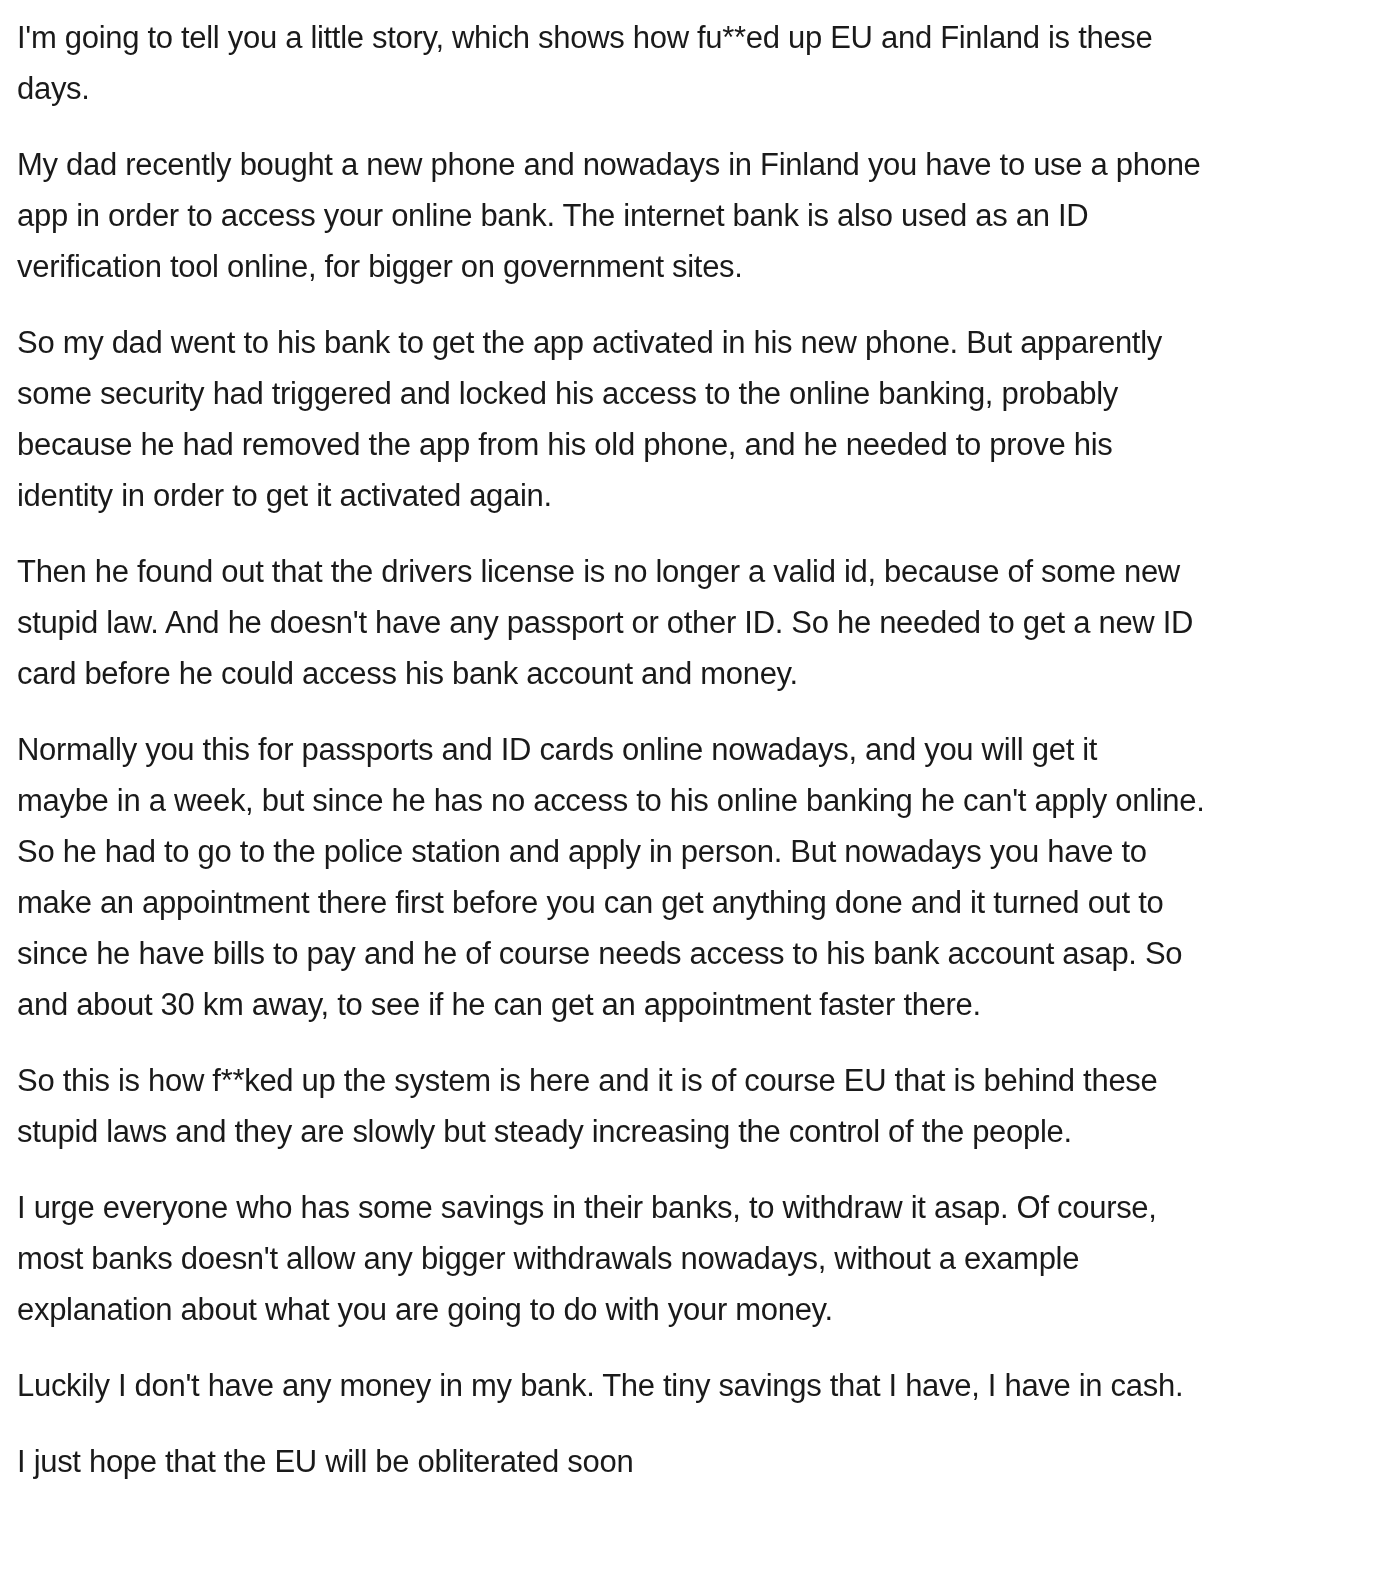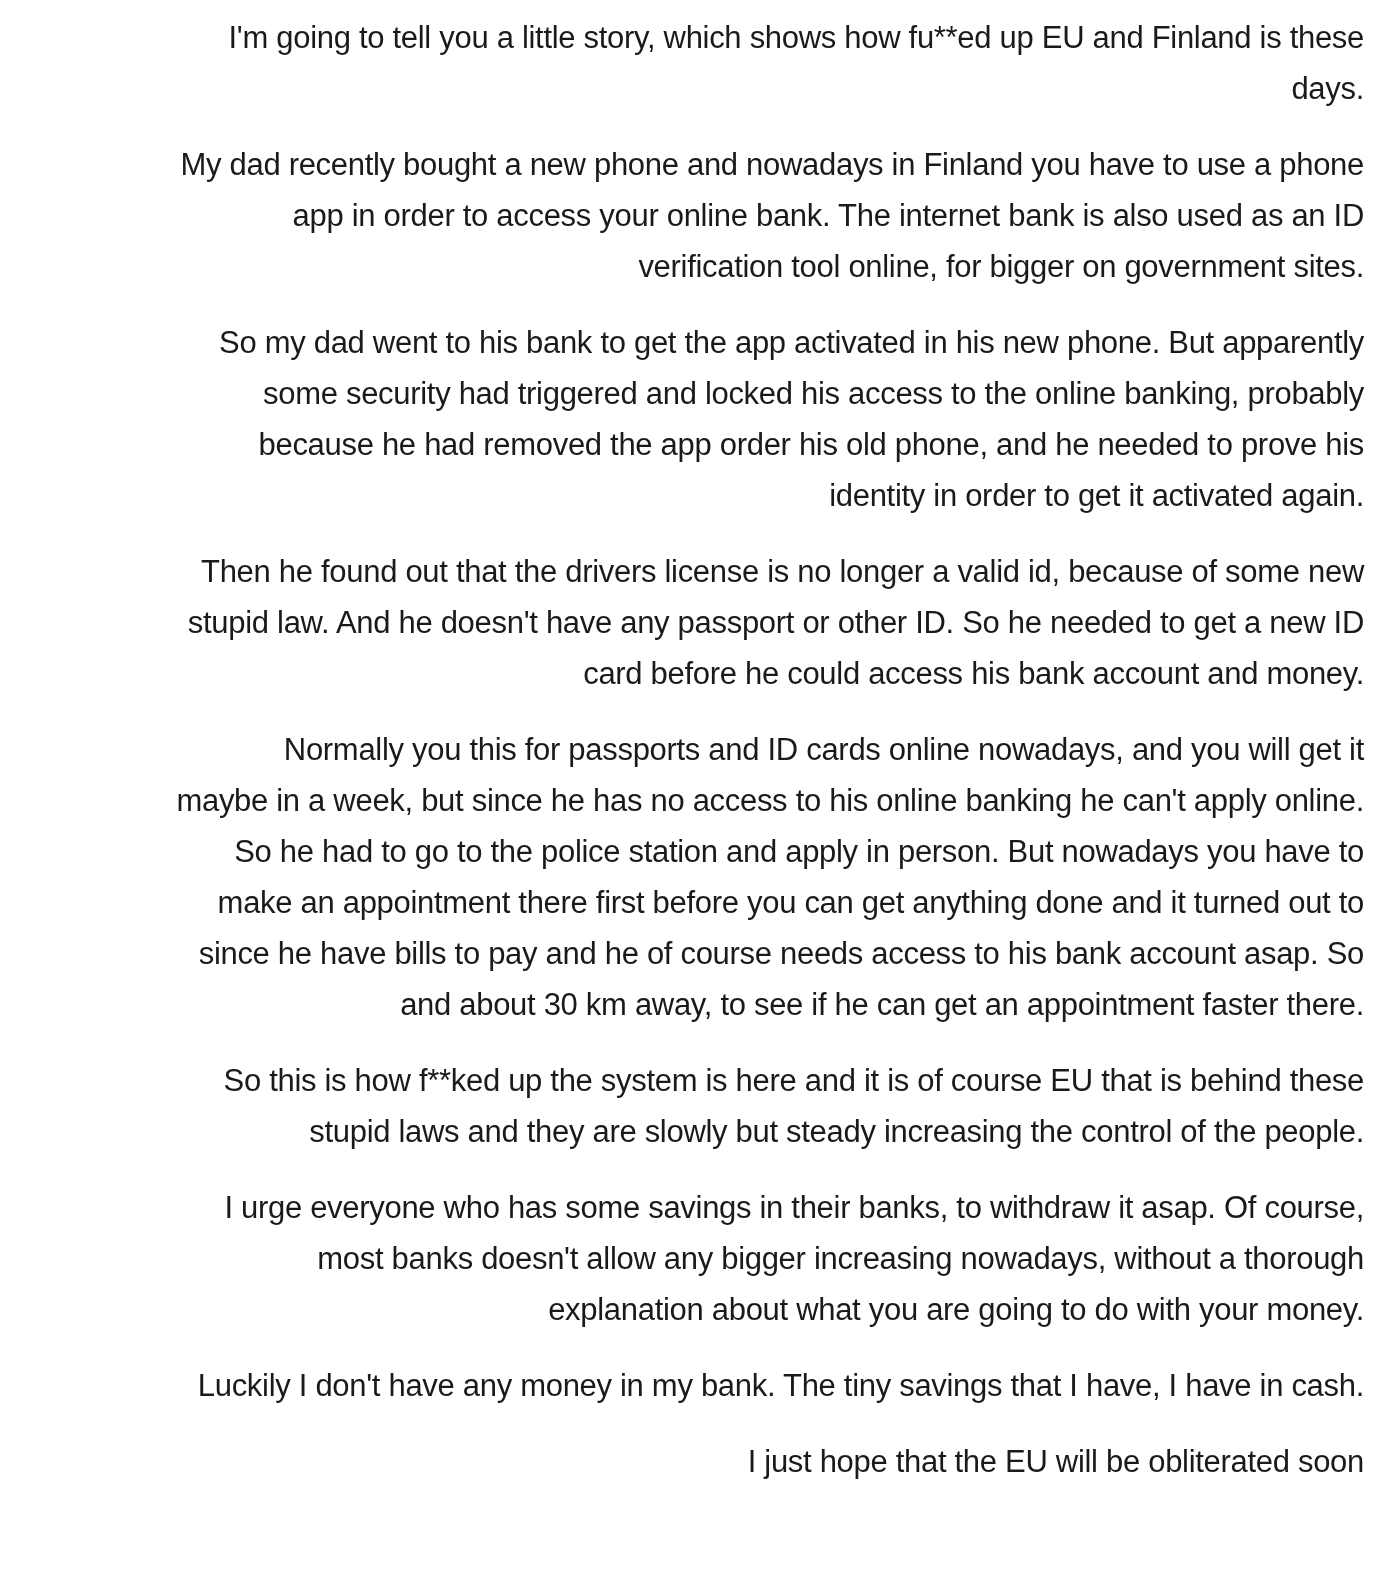--- a/index.html
+++ b/index.html
@@ -17,21 +17,20 @@
     box-sizing: border-box;
     width: 1380px;
     padding: 12px 16px 0 17px;
     font-size: 31px;
     line-height: 51px;
     letter-spacing: -0.3px;
     color: #1a1a1a;
   }
   .doc p {
     margin: 0 0 25px 0;
-    text-align: right;
   }
   .doc p:last-child {
     margin-bottom: 0;
   }
   .doc .line {
     display: block;
     white-space: nowrap;
   }
 </style>
 </head>
@@ -44,21 +43,21 @@
         <span class="line">days.</span>
       </p>
       <p>
         <span class="line">My dad recently bought a new phone and nowadays in Finland you have to use a phone</span>
         <span class="line">app in order to access your online bank. The internet bank is also used as an ID</span>
         <span class="line">verification tool online, for bigger on government sites.</span>
       </p>
       <p>
         <span class="line">So my dad went to his bank to get the app activated in his new phone. But apparently</span>
         <span class="line">some security had triggered and locked his access to the online banking, probably</span>
-        <span class="line">because he had removed the app order his old phone, and he needed to prove his</span>
+        <span class="line">because he had removed the app from his old phone, and he needed to prove his</span>
         <span class="line">identity in order to get it activated again.</span>
       </p>
       <p>
         <span class="line">Then he found out that the drivers license is no longer a valid id, because of some new</span>
         <span class="line">stupid law. And he doesn't have any passport or other ID. So he needed to get a new ID</span>
         <span class="line">card before he could access his bank account and money.</span>
       </p>
       <p>
         <span class="line">Normally you this for passports and ID cards online nowadays, and you will get it</span>
         <span class="line">maybe in a week, but since he has no access to his online banking he can't apply online.</span>
@@ -66,21 +65,21 @@
         <span class="line">make an appointment there first before you can get anything done and it turned out to</span>
         <span class="line">since he have bills to pay and he of course needs access to his bank account asap. So</span>
         <span class="line">and about 30 km away, to see if he can get an appointment faster there.</span>
       </p>
       <p>
         <span class="line">So this is how f**ked up the system is here and it is of course EU that is behind these</span>
         <span class="line">stupid laws and they are slowly but steady increasing the control of the people.</span>
       </p>
       <p>
         <span class="line">I urge everyone who has some savings in their banks, to withdraw it asap. Of course,</span>
-        <span class="line">most banks doesn't allow any bigger increasing nowadays, without a thorough</span>
+        <span class="line">most banks doesn't allow any bigger withdrawals nowadays, without a example</span>
         <span class="line">explanation about what you are going to do with your money.</span>
       </p>
       <p>
         <span class="line">Luckily I don't have any money in my bank. The tiny savings that I have, I have in cash.</span>
       </p>
       <p>
         <span class="line">I just hope that the EU will be obliterated soon</span>
       </p>
     </div>
 </main>

